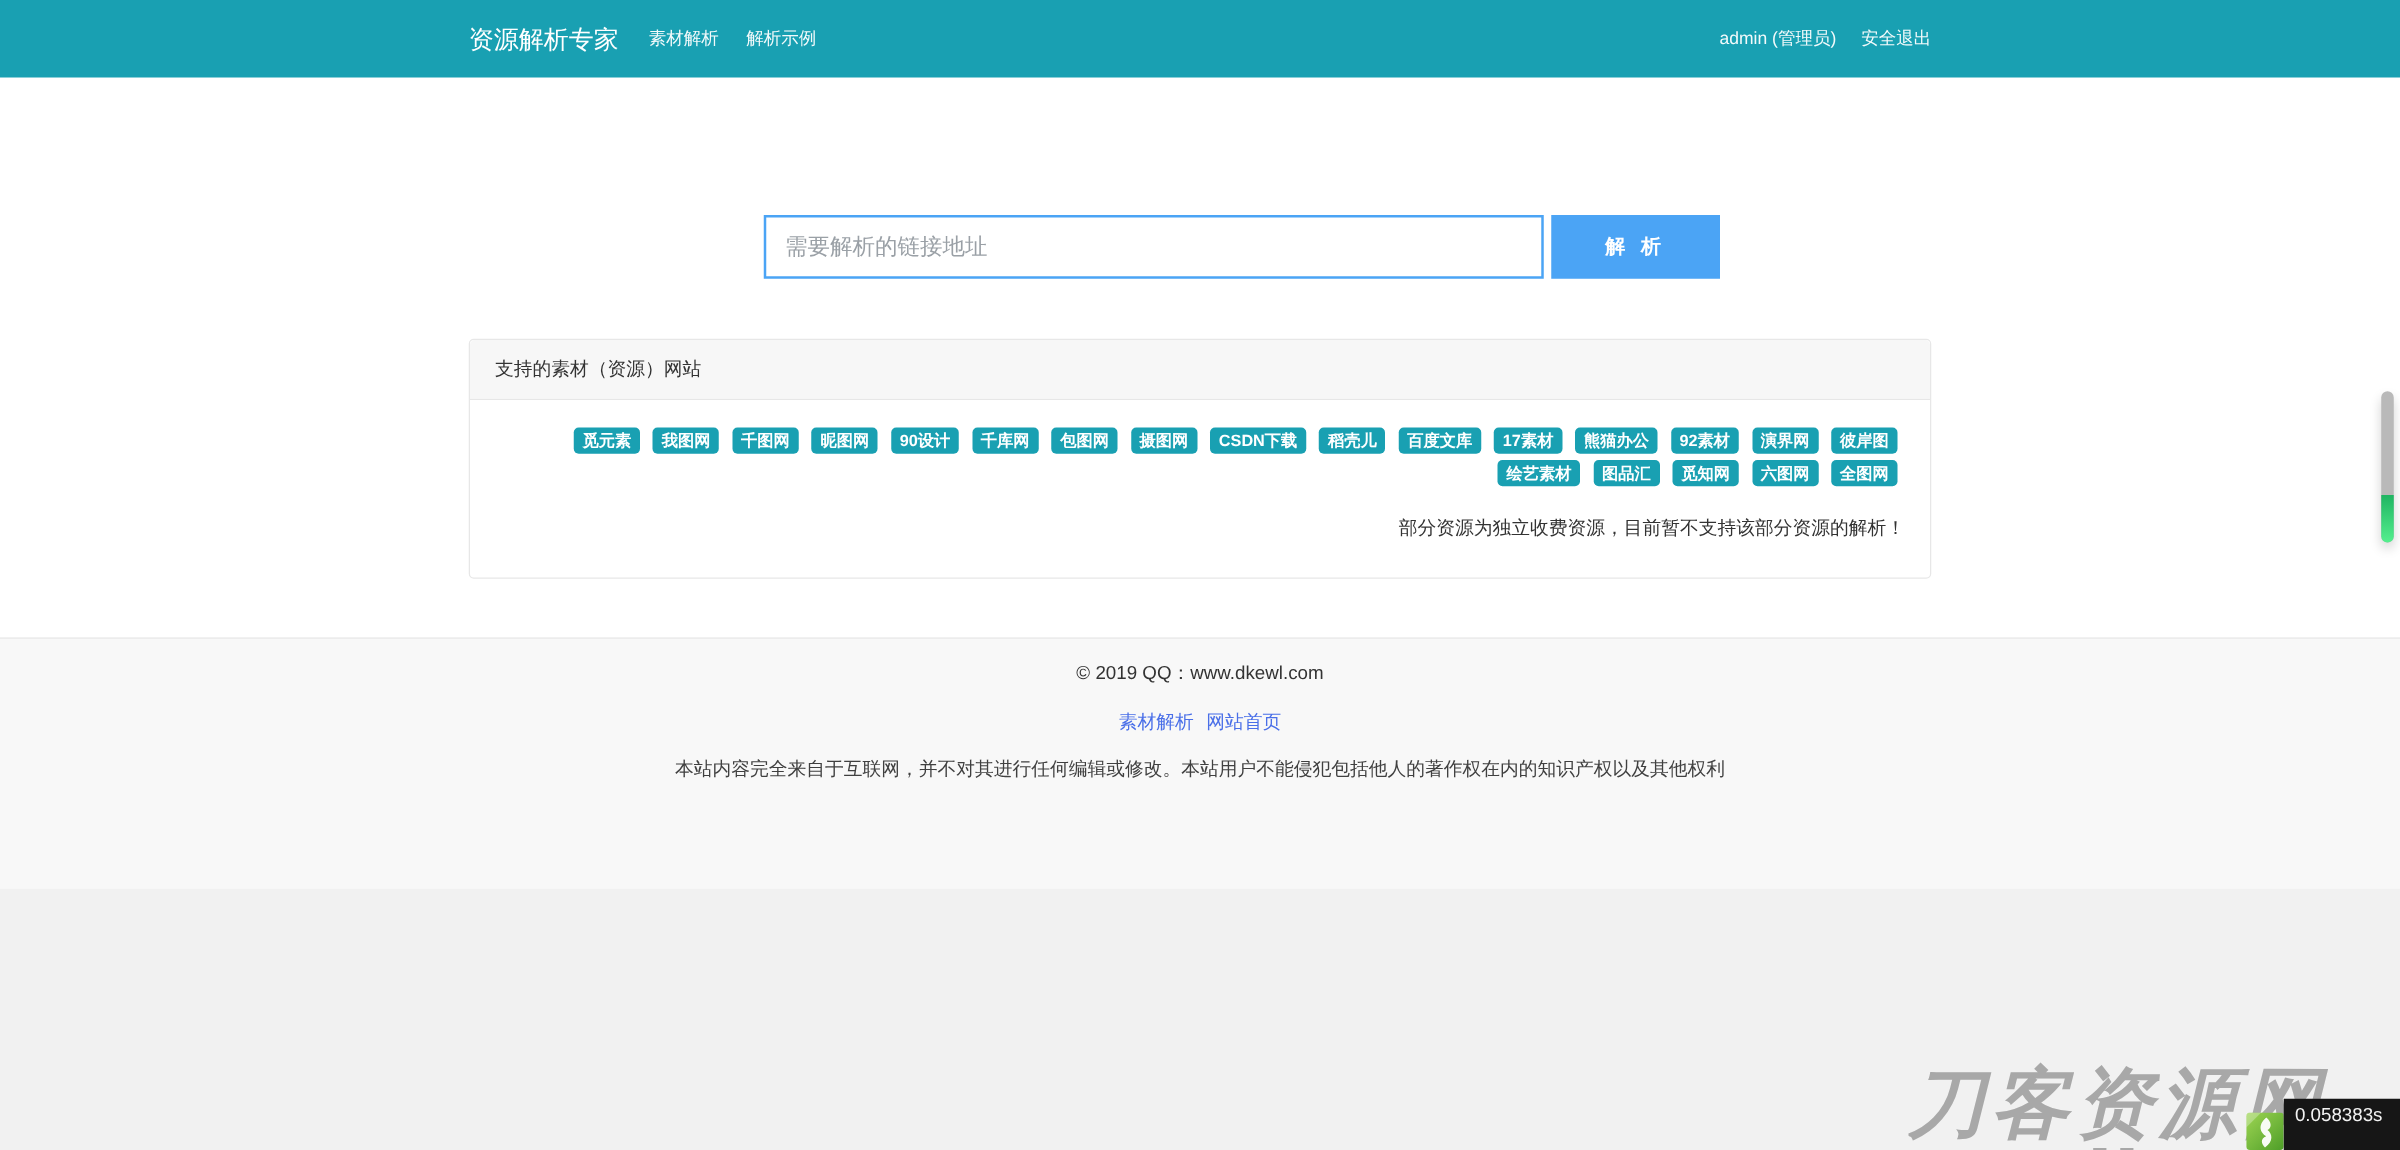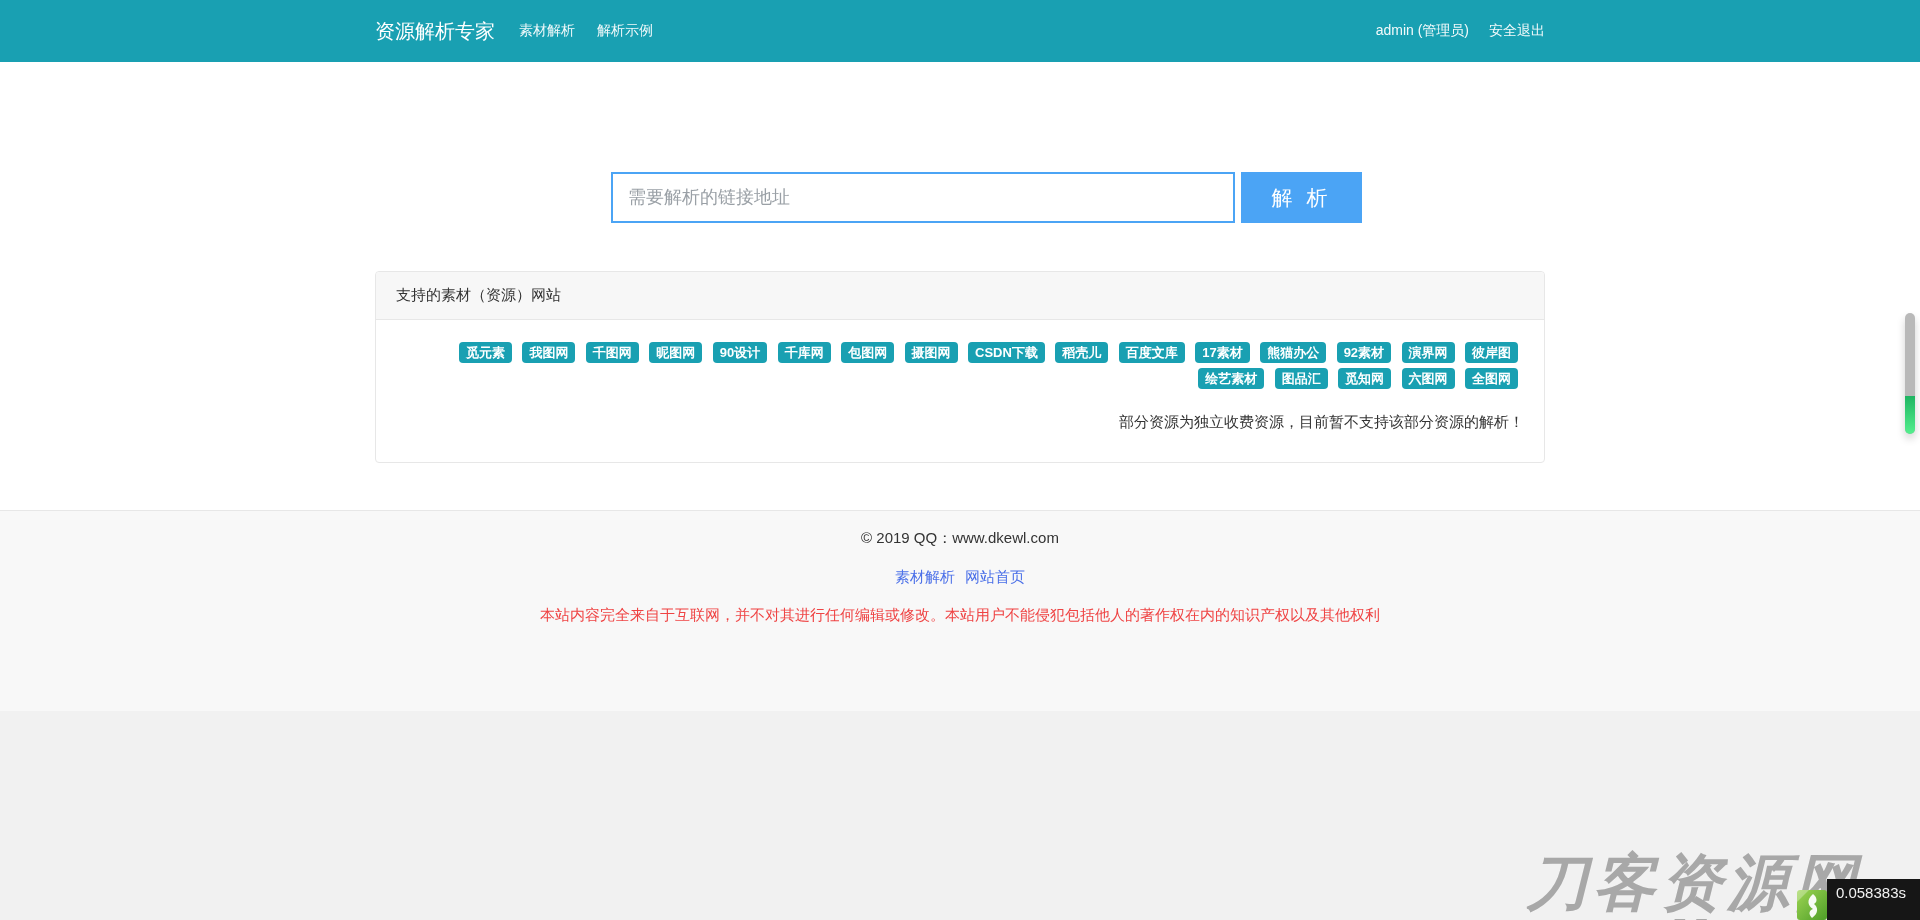--- a/index.html
+++ b/index.html
@@ -31,23 +31,24 @@
 
   
   .search-row { display:flex; align-items:flex-start; padding-left:611px; margin-top:110px; }
   .search-input {
     width:624px; height:51px; border:2px solid #4ba4f5; border-radius:0;
     font-size:18px; padding:0 15px; color:#666; outline:none;
     font-family:"Liberation Sans","DejaVu Sans",sans-serif;
   }
   .search-input::placeholder { color:#9aa0a6; }
   .search-btn {
-    width:121px; height:51px; margin-left:6px; background:#4ba4f5; color:#fff;
-    border:none; border-radius:0; font-size:21px; letter-spacing:4px; cursor:pointer;
+    width:135px; height:51px; margin-left:6px; background:#4ba4f5; color:#fff;
+    border:none; border-radius:0; font-size:16px; letter-spacing:4px; cursor:pointer;
     font-family:"Liberation Sans","DejaVu Sans",sans-serif;
+    font-weight:bold;
   }
 
   
   .panel {
     width:1170px; margin:48px auto 0; background:#fff;
     border:1px solid #e7e7e7; border-radius:4px;
   }
   .panel-header {
     background:#f7f7f7; border-bottom:1px solid #e7e7e7;
     padding:14px 20px; font-size:15px; color:#333; border-radius:4px 4px 0 0;
@@ -62,21 +63,21 @@
   .note { margin-top:19px; font-size:15px; color:#333; }
 
   
   .footer1 {
     margin-top:47px; height:201px; background:#f8f8f8; border-top:1px solid #e7e7e7;
     text-align:center; padding-top:18px;
   }
   .copyright { font-size:15px; color:#333; }
   .flinks { margin-top:20px; font-size:15px; }
   .flinks a { color:#4a6fe8; text-decoration:none; margin:0 3px; }
-  .disclaimer { margin-top:19px; font-size:15px; color:#ef4444; }
+  .disclaimer { margin-top:19px; font-size:15px; color:#404040; }
 
   .footer2 { height:262px; background:#f1f1f1; position:relative; }
   .wm1 {
     position:absolute; left:1526px; top:130px; white-space:nowrap;
     font-size:62px; font-weight:bold; font-style:italic; color:#a8a8a8;
     letter-spacing:5px; font-family:"DejaVu Sans","Liberation Sans",sans-serif;
   }
   .wm2 {
     position:absolute; left:1458px; top:198px; white-space:nowrap;
     font-size:60px; font-weight:bold; color:#a8a8a8; letter-spacing:1px;

